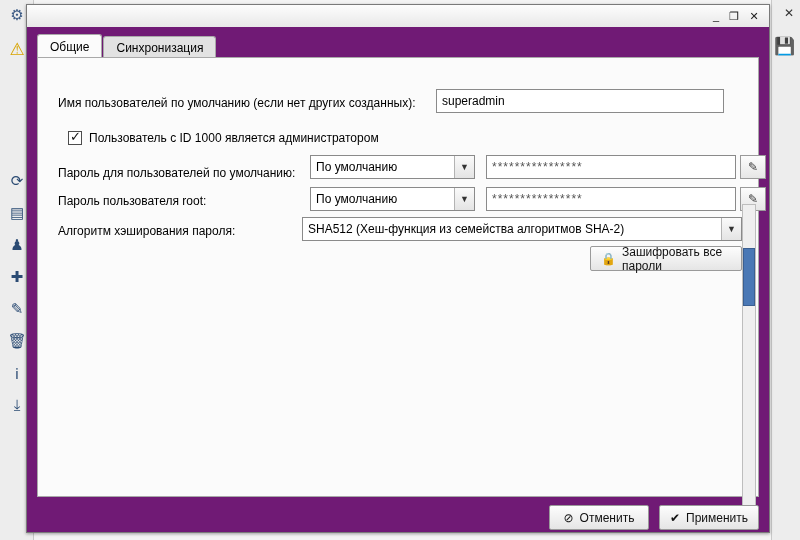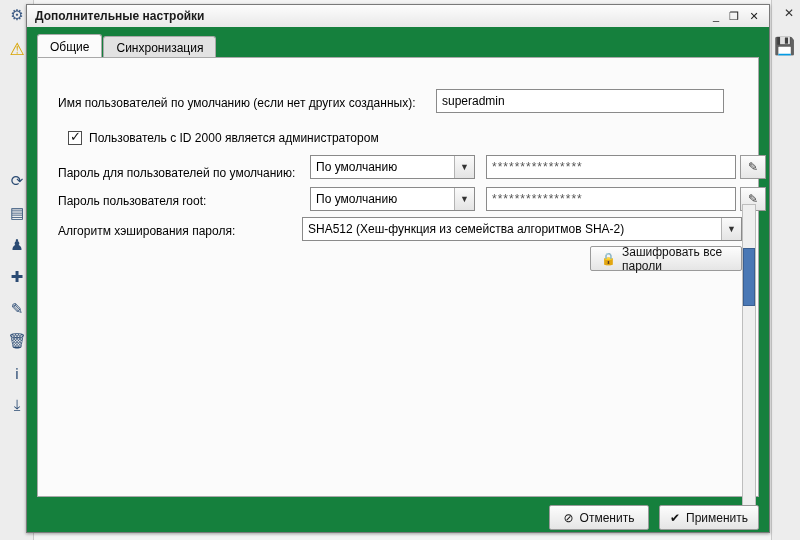--- a/index.html
+++ b/index.html
@@ -116,21 +116,21 @@
   }
   #btn-min { right: 46px; }
   #btn-max { right: 28px; }
   #btn-close { right: 8px; }
 
   #dialog-body {
     position: absolute;
     left: 0; top: 22px;
     width: 742px;
     height: 505px;
-    background: #15803d;
+    background: #701a75;
   }
 
   
   #tabstrip {
     position: absolute;
     left: 10px;
     top: 7px;
     height: 24px;
     display: flex;
     align-items: flex-end;
@@ -330,41 +330,40 @@
   <div id="bg-right-edge"></div>
   <div id="bg-close-x">✕</div>
   <div id="bg-save-icon">💾</div>
   <div id="bg-scroll-track"></div>
   <div id="bg-scroll-thumb"></div>
 </div>
 
 <div id="dialog">
 
   <div id="titlebar">
-    <span id="title-text">Дополнительные настройки</span>
     <span class="win-btn" id="btn-min">_</span>
     <span class="win-btn" id="btn-max">❐</span>
     <span class="win-btn" id="btn-close">✕</span>
   </div>
 
   <div id="dialog-body">
 
     <div id="tabstrip">
       <div class="tab active">Общие</div>
       <div class="tab">Синхронизация</div>
     </div>
 
     <div id="tabpage">
 
       <div class="lbl" style="left:20px; top:38px;">Имя пользователей по умолчанию (если нет других созданных):</div>
       <div class="txt" style="left:398px; top:31px; width:288px;">superadmin</div>
 
       <div id="chk-row">
         <div id="chk-box"></div>
-        <div id="chk-label">Пользователь с ID 2000 является администратором</div>
+        <div id="chk-label">Пользователь с ID 1000 является администратором</div>
       </div>
 
       <div class="lbl" style="left:20px; top:108px;">Пароль для пользователей по умолчанию:</div>
       <div class="combo" style="left:272px; top:97px; width:165px;">
         <span>По умолчанию</span>
         <span class="arrow">▼</span>
       </div>
       <div class="txt pwd" style="left:448px; top:97px; width:250px;">****************</div>
       <div class="editbtn" style="left:702px; top:97px;">✎</div>
 

